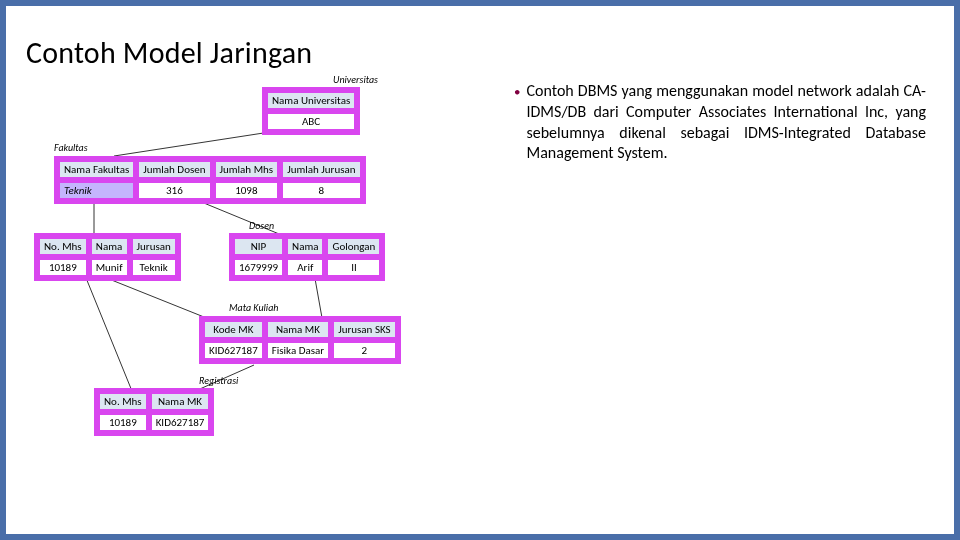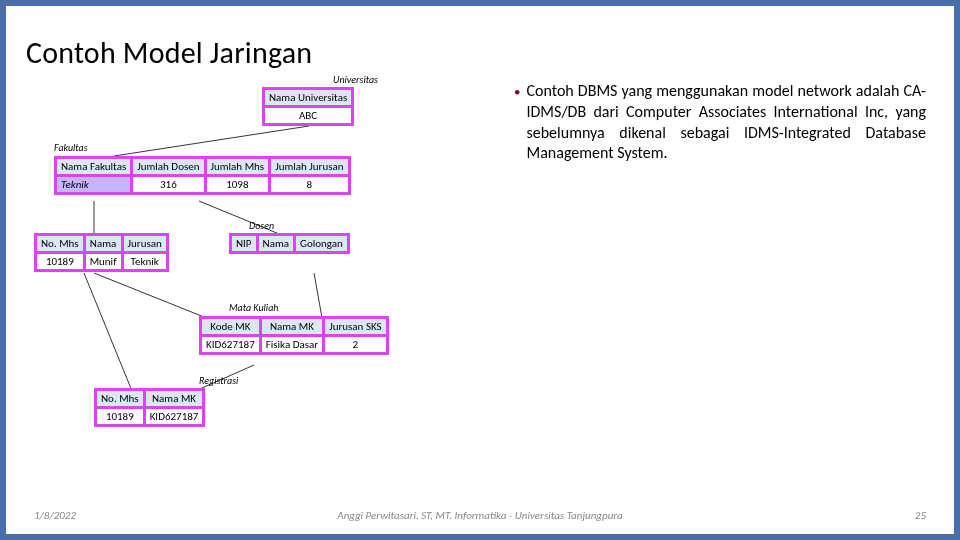--- a/index.html
+++ b/index.html
@@ -19,21 +19,21 @@
   .bullet .dot { color:#800040; font-size:13px; margin-right:6px; position:relative; top:3px;}
   .bullet .text { text-align: justify; }
 
   .diagram {
     position: relative;
     height: 380px;
     width: 460px;
   }
   .tbl { position: absolute; border-collapse: collapse; background:#fff; }
   .tbl td, .tbl th {
-    border: 3px solid #d946ef;
+    border: 6px solid #d946ef;
     padding: 1px 4px;
     font-size: 11px;
     text-align: center;
     font-family: "Calibri","Segoe UI",Arial,sans-serif;
     white-space: nowrap;
   }
   .tbl th { background:#dce6f1; font-weight:400; }
   .hl { background:#c4b5fd;font-style:italic; }
   .label {
     position:absolute;
@@ -132,20 +132,25 @@
           </table>
 
         <span class="label" style="top:138px; left:215px;">Dosen</span>
         <table class="tbl" style="top:152px; left:195px;padding-left:10px;">
           <tbody>
               <tr>
             <th>NIP</th>
             <th>Nama</th>
             <th>Golongan</th>
           </tr>
+          <tr>
+            <td>1679999</td>
+            <td>Arif</td>
+            <td>II</td>
+          </tr>
         </tbody>
           </table>
 
         <span class="label" style="top:220px; left:195px;">Mata Kuliah</span>
         <table class="tbl" style="top:235px; left:165px;">
           <tbody>
               <tr>
             <th>Kode MK</th>
             <th>Nama MK</th>
             <th>Jurusan SKS</th>
@@ -176,18 +181,13 @@
     </div>
 
     <div class="right">
       <div class="bullet">
         <span class="dot">•</span>
         <span class="text">Contoh DBMS yang menggunakan model network adalah CA-IDMS/DB dari Computer Associates International Inc, yang sebelumnya dikenal sebagai IDMS-Integrated Database Management System.</span>
       </div>
     </div>
   </div>
 
-  <div class="footer">
-    <span>1/8/2022</span>
-    <span class="ctr">Anggi Perwitasari, ST, MT. Informatika - Universitas Tanjungpura</span>
-    <span>25</span>
-  </div>
 </div>
 
 </body></html>

